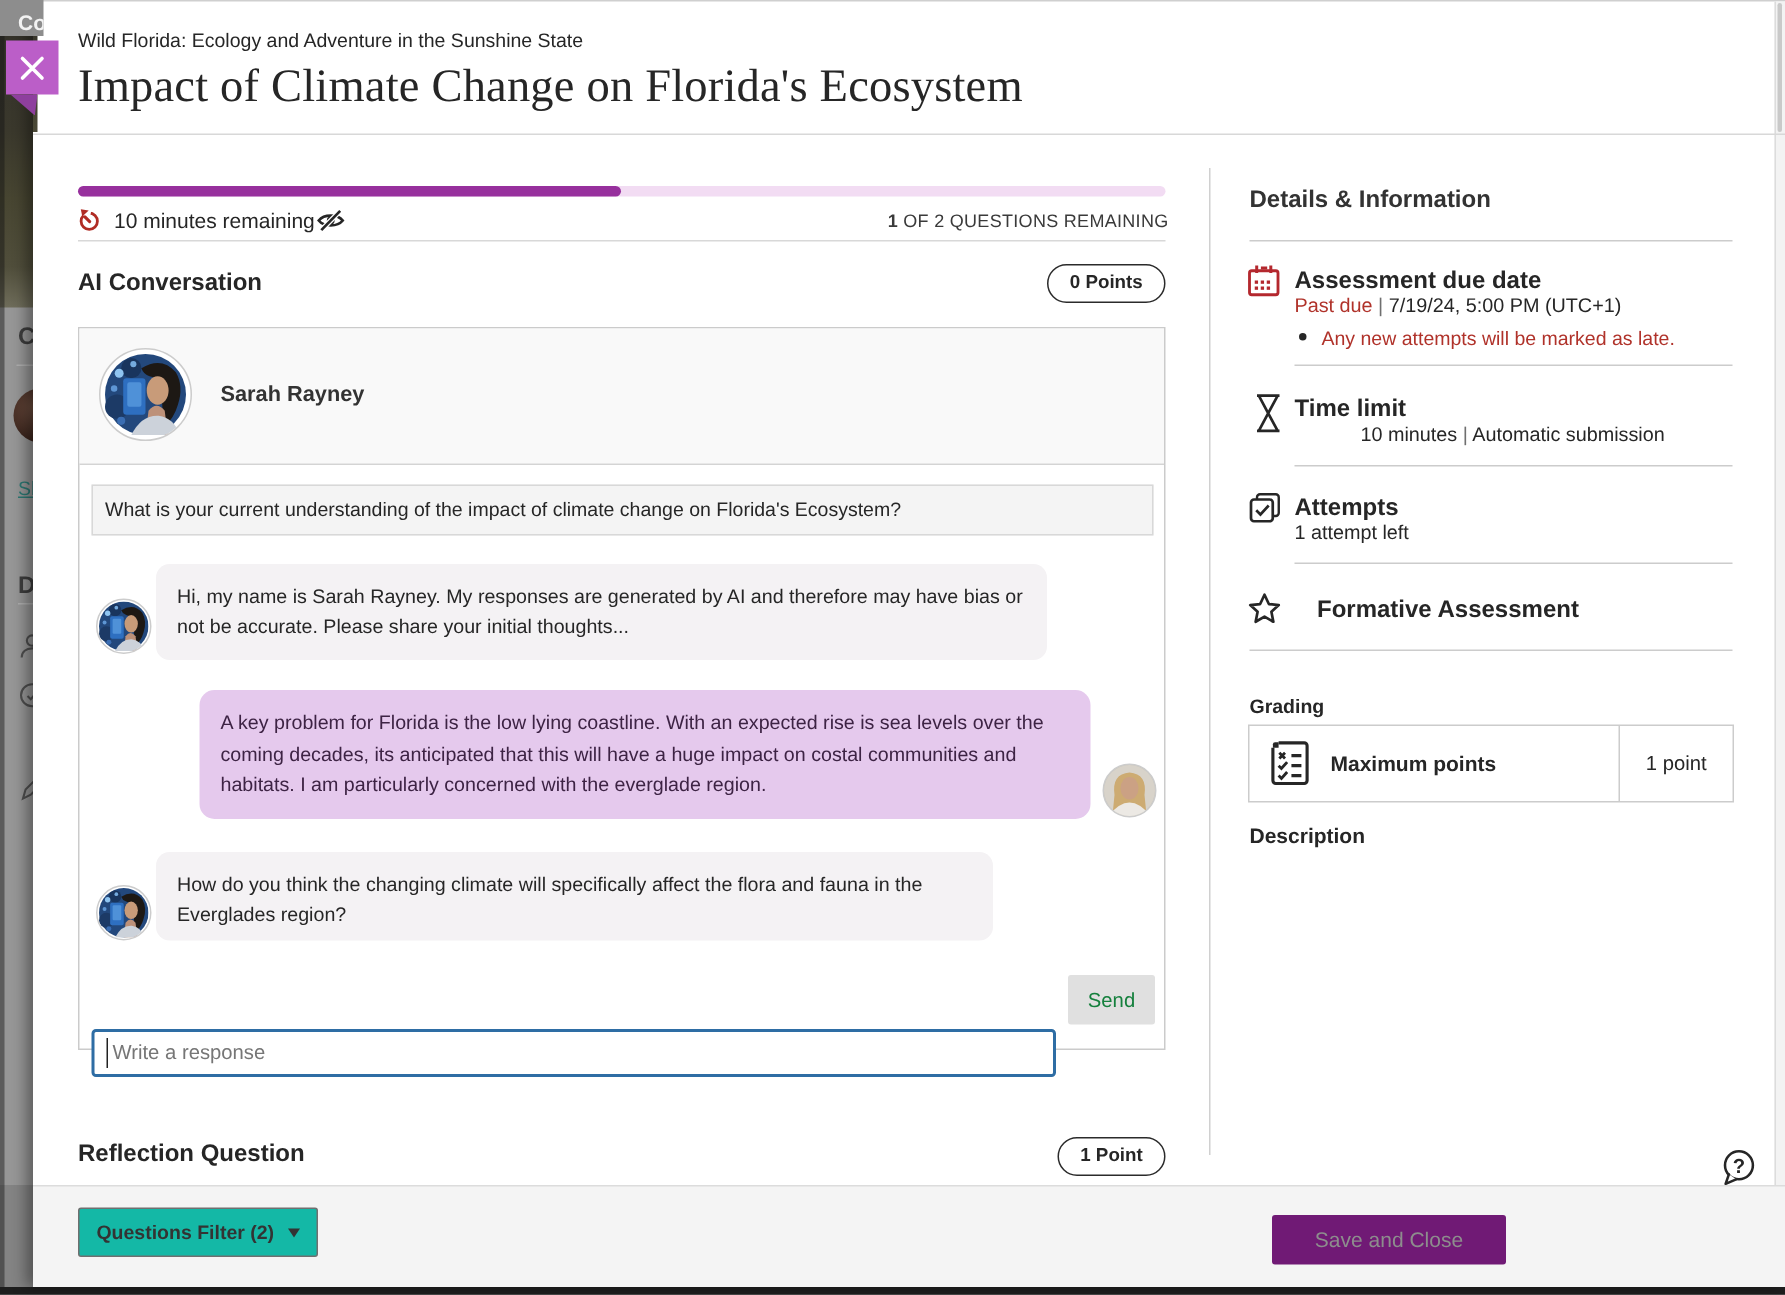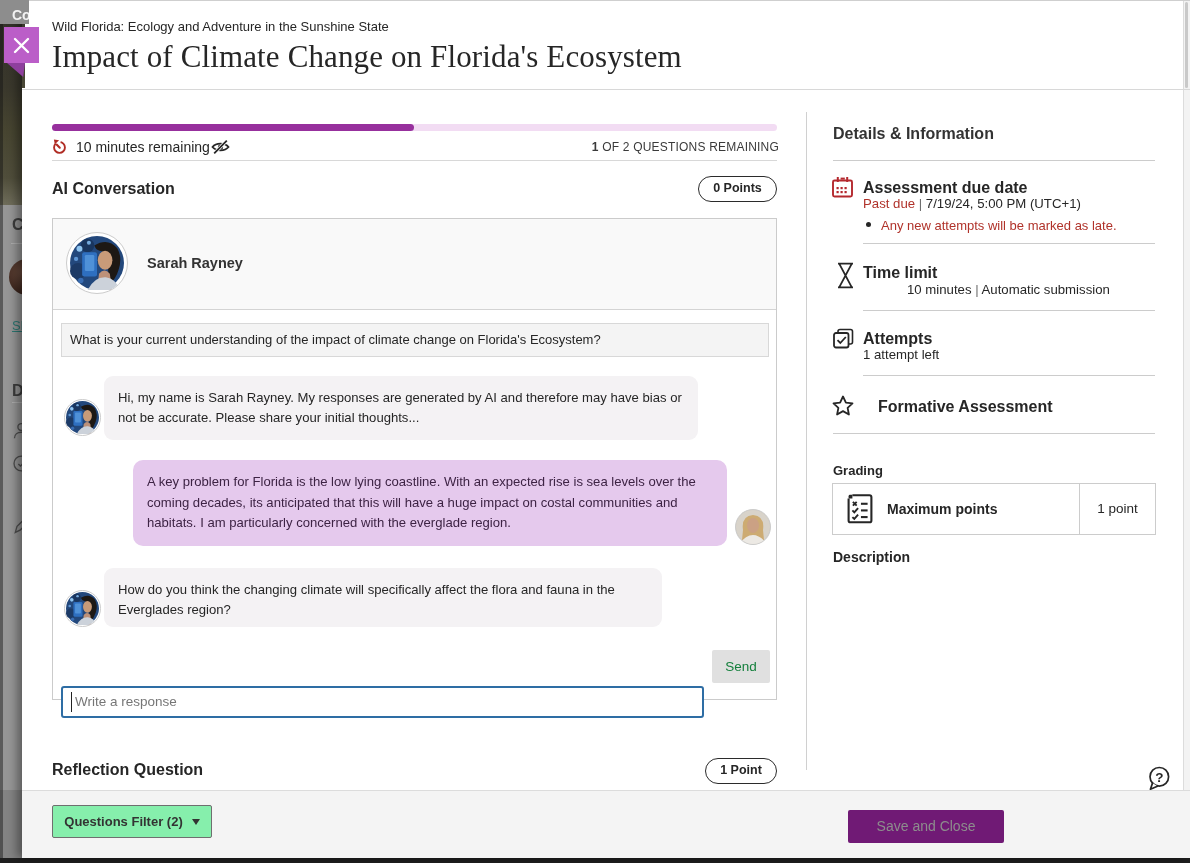--- a/index.html
+++ b/index.html
@@ -72,21 +72,21 @@
 
   
   #gbox { left:832px; top:483px; width:324px; height:52px; border:1px solid #ccc; background:#fff; }
   #gbox .cell { position:absolute; right:0; top:0; width:76px; height:50px; border-left:1px solid #ccc;
                 text-align:center; line-height:50px; font-size:13.5px; color:#262626; }
   #gbox .mp { position:absolute; left:54px; top:0; line-height:50px; font-size:14px; font-weight:bold; color:#262626; }
 
   
   #footer { left:22px; top:790px; width:1168px; height:68px; background:#f4f4f4; border-top:1px solid #dcdcdc; }
   .btn { position:absolute; border-radius:2px; text-align:center; font-size:14px; }
-  #bfilter { left:30px; top:14px; width:160px; height:33px; background:#86efac; border:1px solid #6f6f6f; line-height:31px;
+  #bfilter { left:30px; top:14px; width:160px; height:33px; background:#14b8a6; border:1px solid #6f6f6f; line-height:31px;
              font-weight:bold; color:#333; font-size:13px; }
   #bsave { left:826px; top:19px; width:156px; height:33px; background:#701a75; color:#8d8d8d; line-height:33px; }
   #bsubmit { left:990px; top:19px; width:158px; height:33px; background:#5c5c5c; color:#efefef; line-height:33px; }
   .caret-dn { display:inline-block; width:0; height:0; border-left:4.5px solid transparent; border-right:4.5px solid transparent;
               border-top:6px solid #333; vertical-align:1px; margin-left:9px; }
 </style>
 </head>
 <body>
 <div id="stage">
 

